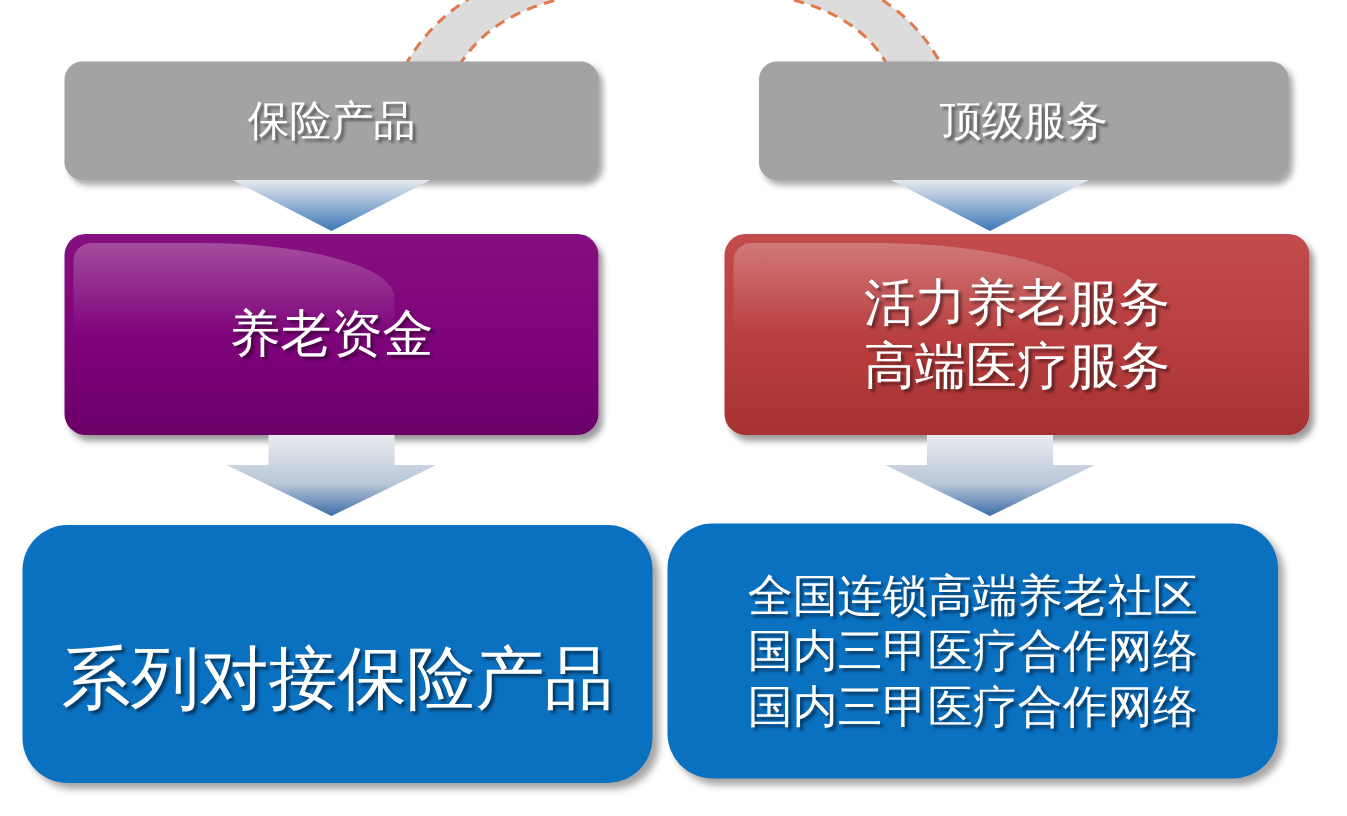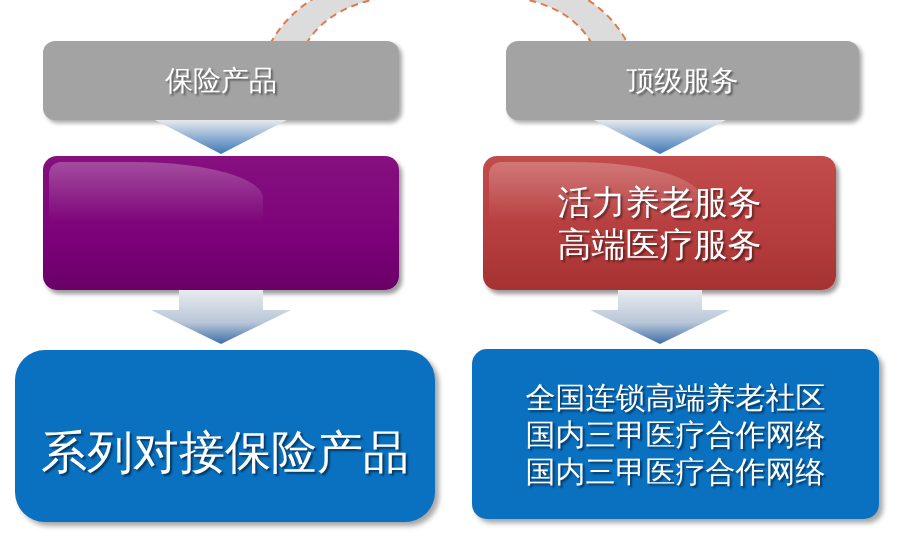--- a/index.html
+++ b/index.html
@@ -40,20 +40,21 @@
       <linearGradient id="ag1" x1="0" y1="0" x2="0" y2="1">
         <stop offset="0" stop-color="#e6e9ee"></stop>
         <stop offset="1" stop-color="#3d78b8"></stop>
       </linearGradient>
     </defs>
   <polygon points="0,0 132,0 66,34" fill="url(#ag1)"></polygon>
 </svg>
 
 <div class="box purple" style="left:43px;top:156px;width:356px;height:134px;">
   <div class="gloss"></div>
+  <span style="position:relative;">养老资金</span>
 </div>
 
 <svg class="arrow" style="left:151px;top:290px;" width="140" height="54" viewBox="0 0 140 54">
   <defs>
       <linearGradient id="ag2" x1="0" y1="0" x2="0" y2="1">
         <stop offset="0" stop-color="#e9ebef"></stop>
         <stop offset="0.6" stop-color="#b8c6d8"></stop>
         <stop offset="1" stop-color="#3d6ea8"></stop>
       </linearGradient>
     </defs>
@@ -71,34 +72,34 @@
 <svg class="arrow" style="left:594px;top:120px;" width="132" height="34" viewBox="0 0 132 34">
   <defs>
       <linearGradient id="ag3" x1="0" y1="0" x2="0" y2="1">
         <stop offset="0" stop-color="#e6e9ee"></stop>
         <stop offset="1" stop-color="#3d78b8"></stop>
       </linearGradient>
     </defs>
   <polygon points="0,0 132,0 66,34" fill="url(#ag3)"></polygon>
 </svg>
 
-<div class="box red" style="left:483px;top:156px;width:353px;height:134px;">
+<div class="box red" style="left:483px;top:156px;width:390px;height:134px;">
   <div class="gloss"></div>
   <span style="position:relative;">活力养老服务</span>
   <span style="position:relative;">高端医疗服务</span>
 </div>
 
 <svg class="arrow" style="left:590px;top:290px;" width="140" height="54" viewBox="0 0 140 54">
   <defs>
       <linearGradient id="ag4" x1="0" y1="0" x2="0" y2="1">
         <stop offset="0" stop-color="#e9ebef"></stop>
         <stop offset="0.6" stop-color="#b8c6d8"></stop>
         <stop offset="1" stop-color="#3d6ea8"></stop>
       </linearGradient>
     </defs>
   <polygon points="28,0 112,0 112,20 140,20 70,54 0,20 28,20" fill="url(#ag4)"></polygon>
 </svg>
 
-<div class="box blue list" style="left:472px;top:349px;width:407px;height:170px;border-radius:15px;">
+<div class="box blue list" style="left:445px;top:349px;width:407px;height:170px;">
   <span>全国连锁高端养老社区</span>
   <span>国内三甲医疗合作网络</span>
   <span>国内三甲医疗合作网络</span>
 </div>
 
 </body></html>

